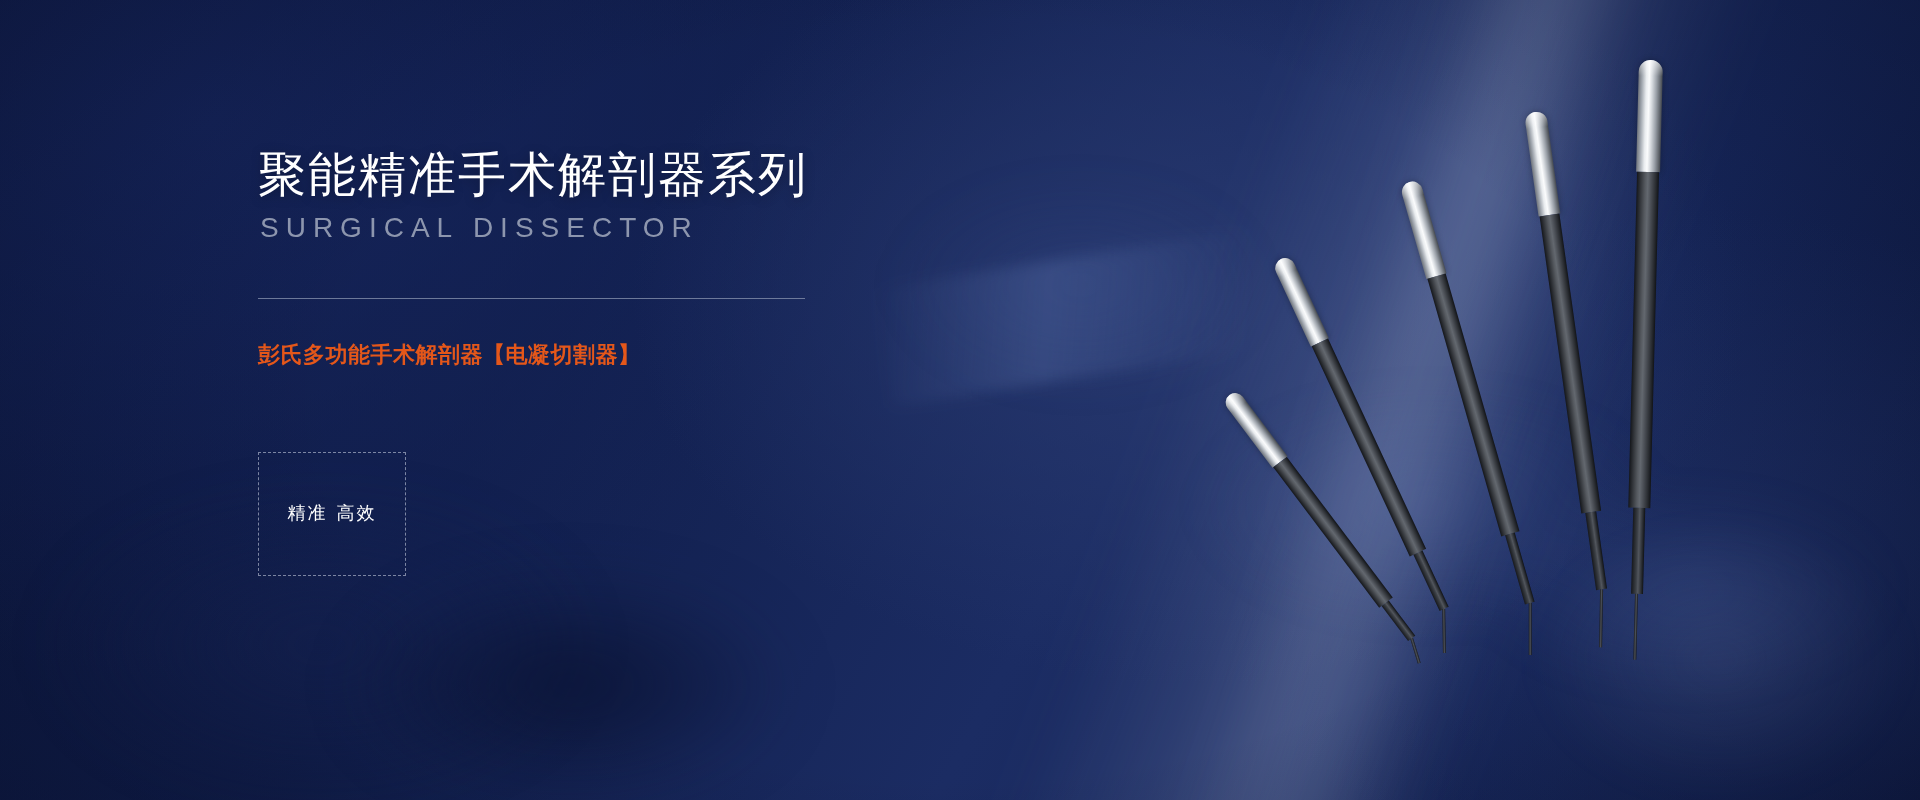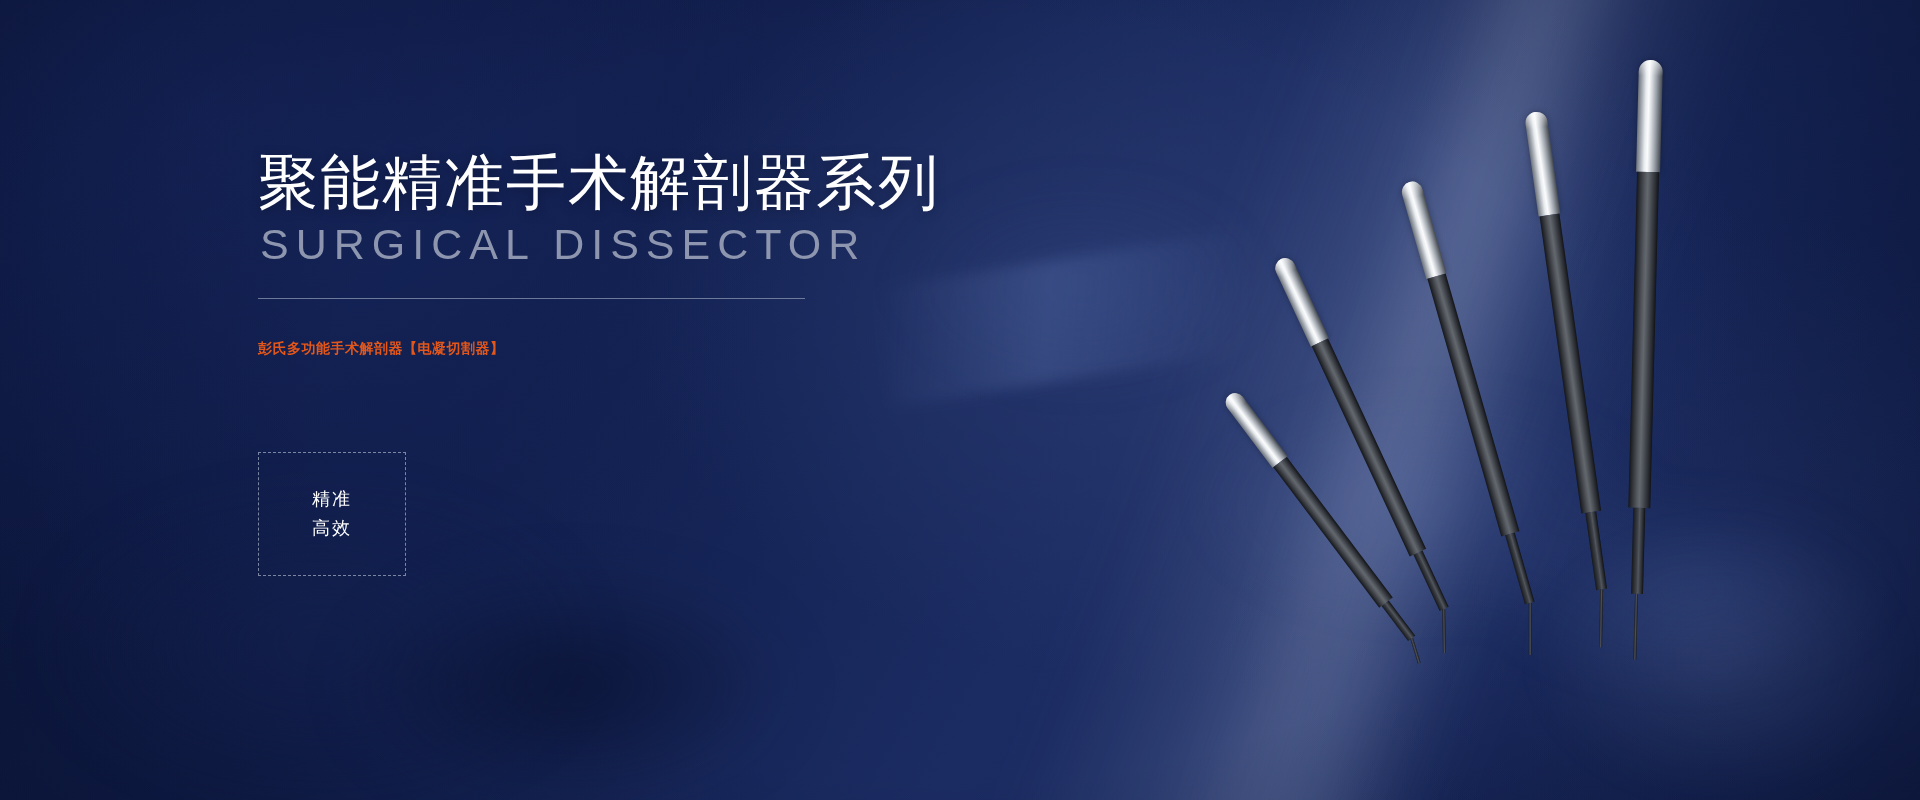--- a/index.html
+++ b/index.html
@@ -83,49 +83,49 @@
     background:radial-gradient(ellipse 260px 190px at 50% 50%, rgba(150,175,235,0.16) 0%, rgba(150,175,235,0) 72%);
     filter:blur(18px);
   }
 
   
   .content {
     position:absolute; left:258px; top:0; width:820px; height:800px;
   }
   .title-cn {
     position:absolute; top:143px; left:0;
-    font-size:60px; font-weight:400; letter-spacing:2px;
+    font-size:48px; font-weight:400; letter-spacing:2px;
     color:#ffffff; white-space:nowrap;
     text-shadow:0 2px 12px rgba(0,0,0,0.28);
   }
   .title-en {
-    position:absolute; top:220px; left:2px;
-    font-size:43px; font-weight:300; letter-spacing:7px;
+    position:absolute; top:212px; left:2px;
+    font-size:28px; font-weight:300; letter-spacing:7px;
     color:#8d96ae; white-space:nowrap;
   }
   .divider {
     position:absolute; top:298px; left:0;
     width:547px; height:1px;
     background:#7d88a6;
     opacity:.85;
   }
   .subtitle-orange {
     position:absolute; top:340px; left:0;
-    font-size:14px; font-weight:700; letter-spacing:.5px;
+    font-size:22px; font-weight:700; letter-spacing:.5px;
     color:#e4571a; white-space:nowrap;
   }
 
   
   .features {
     position:absolute; top:452px; left:0;
     display:flex; gap:32px;
   }
   .feature-box {
     width:148px; height:124px;
-    display:flex; flex-direction:column;
+    display:flex; flex-direction:row;
     align-items:center; justify-content:center;
     gap:9px;
   }
   .feature-box.dim   { border:1px dashed rgba(222,228,242,0.52); }
   .feature-box.bright{ border:2px dashed rgba(255,255,255,0.95); }
   .feature-line {
     font-size:18px; font-weight:400; letter-spacing:2px;
     color:#ffffff; line-height:1.1;
   }
 

